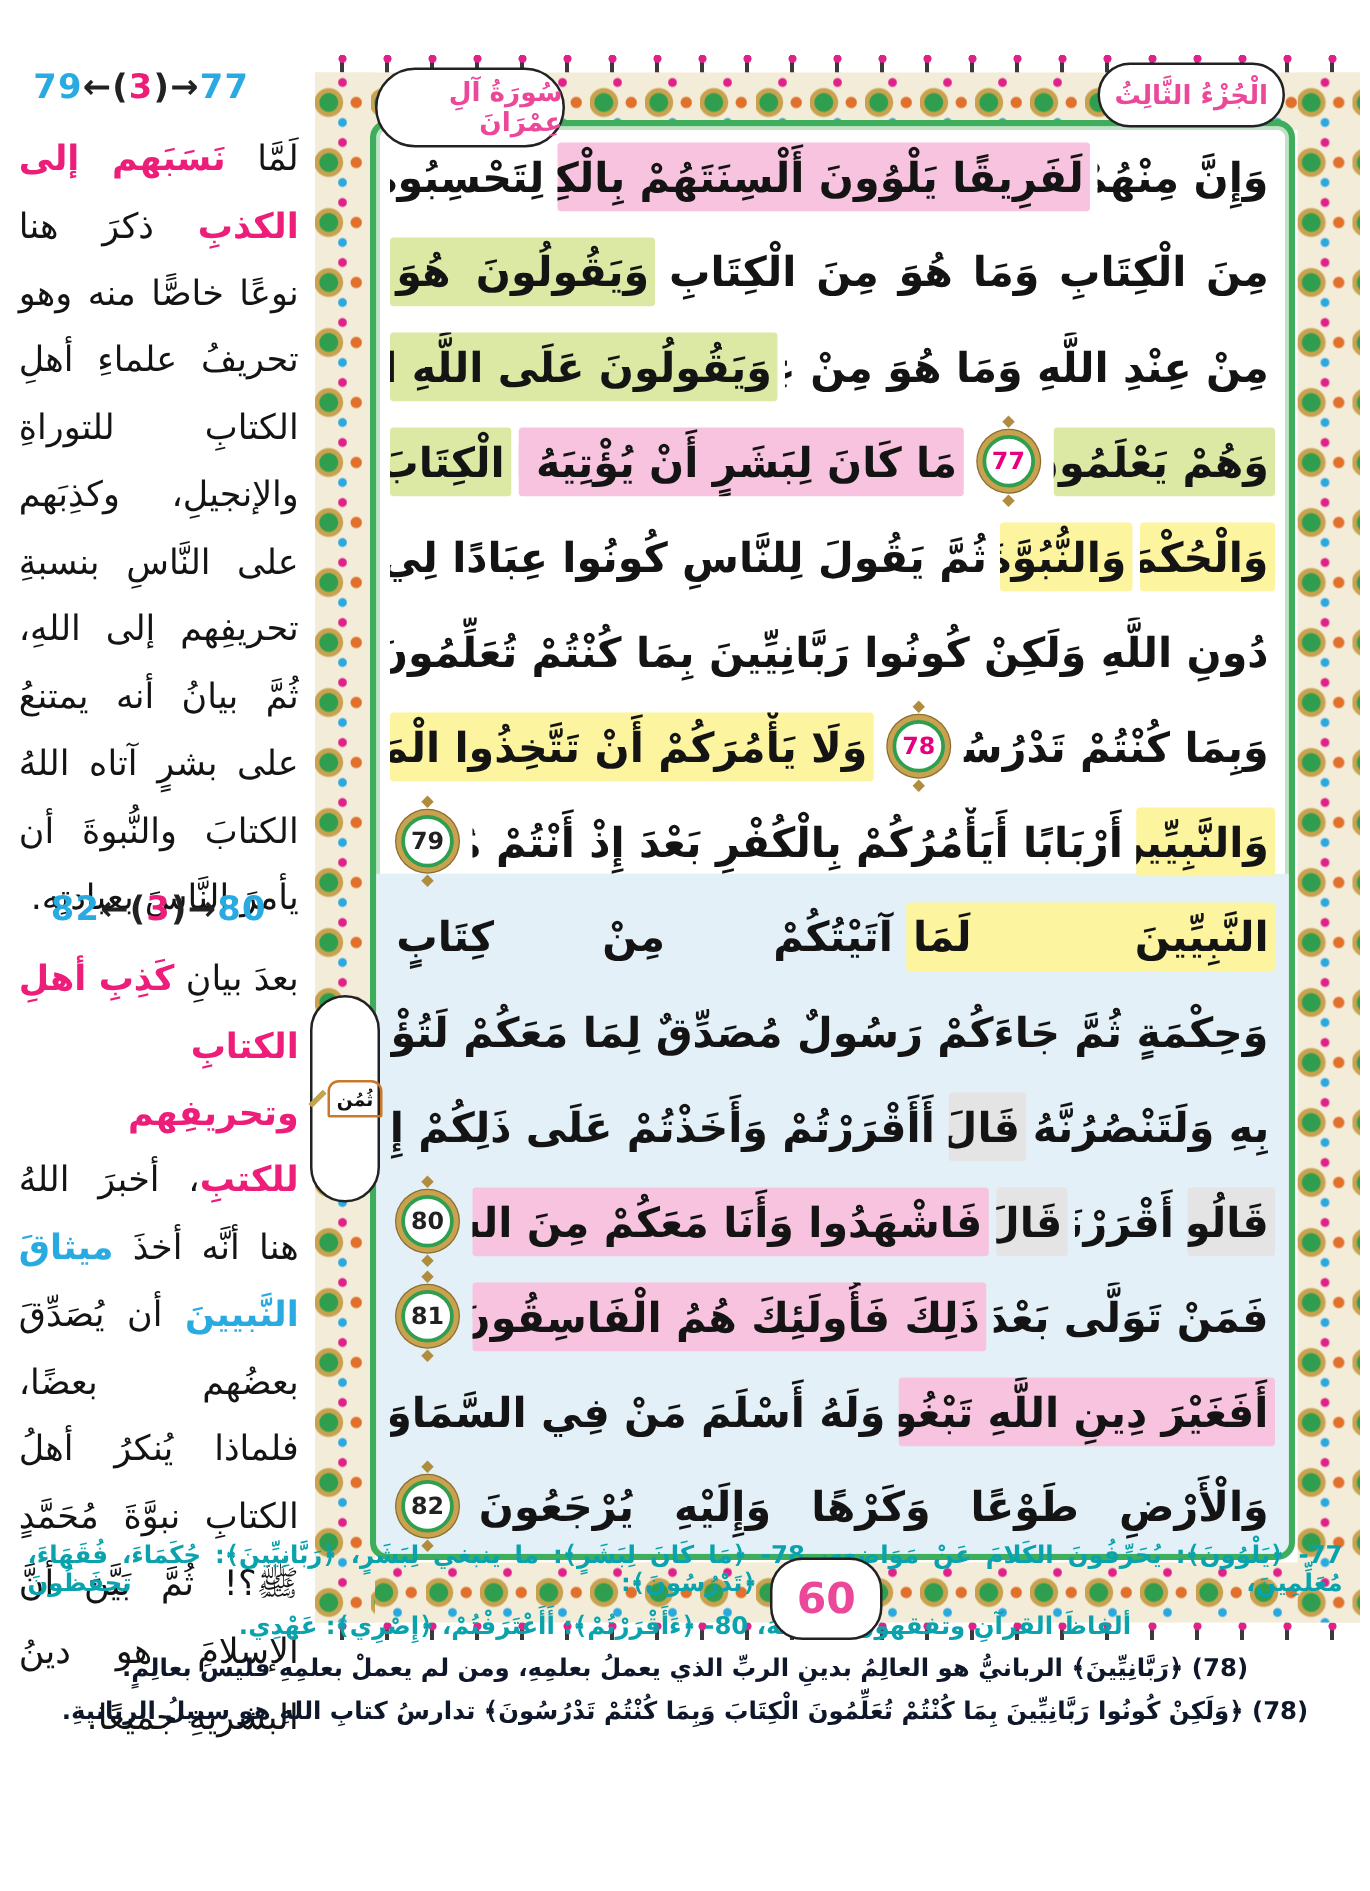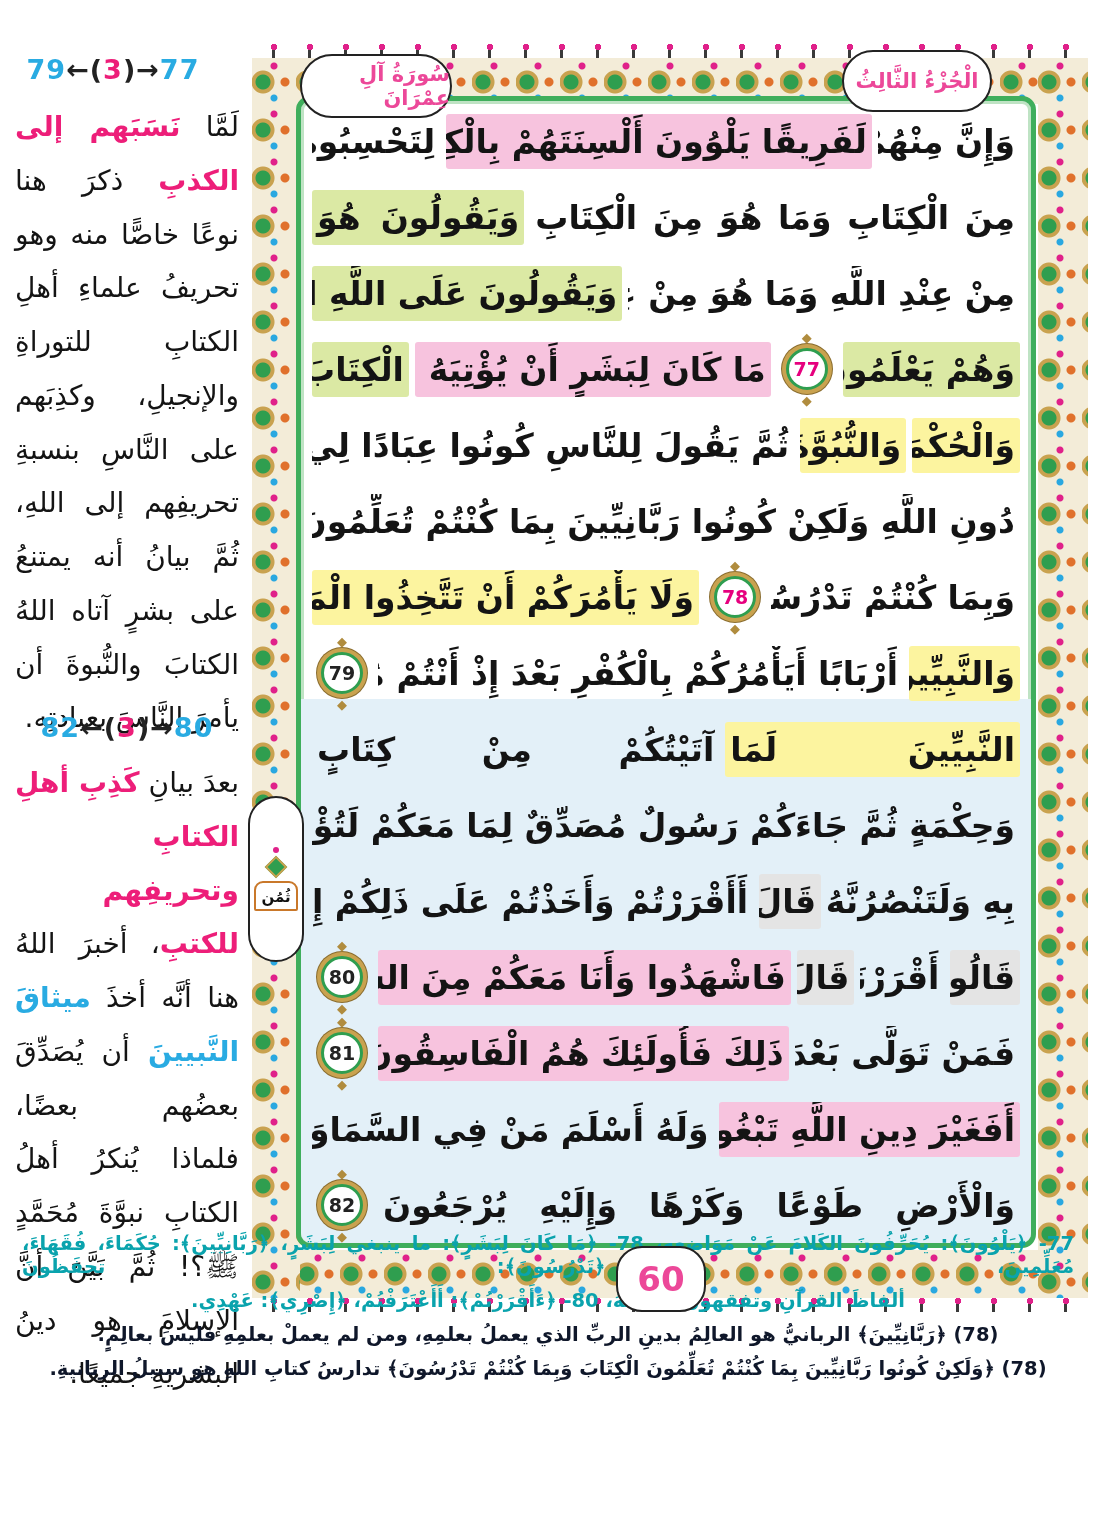--- a/index.html
+++ b/index.html
@@ -48,28 +48,28 @@
         font-size:19px;font-weight:bold;margin:0 12px;box-sizing:border-box;}
   .vmark::before,.vmark::after{content:"◆";position:absolute;left:50%;transform:translateX(-50%);
         color:#b08c3e;font-size:13px;line-height:1;}
   .vmark::before{top:-20px}.vmark::after{bottom:-20px}
 
   
   .cart{position:absolute;z-index:5;background:#fff;border:2.5px solid #222;border-radius:32px;
         display:flex;align-items:center;justify-content:center;font-weight:bold;color:#ec4899;
         box-sizing:border-box;direction:rtl;}
   .cart-surah{left:300px;top:54px;width:152px;height:64px;font-size:21px;}
-  .cart-juz{left:842px;top:50px;width:150px;height:62px;font-size:21px;}
+  .cart-juz{left:878px;top:50px;width:150px;height:52px;font-size:21px;}
   .cart-bottom{left:286px;top:1252px;width:164px;height:60px;font-size:21px;}
   .page-oval{left:616px;top:1246px;width:90px;height:66px;font-size:34px;direction:ltr;border-radius:26px;}
 
   
   .thumn{position:absolute;left:248px;top:796px;width:56px;height:166px;z-index:5;
         background:#fff;border:2.5px solid #222;border-radius:28px;box-sizing:border-box;
-        display:flex;flex-direction:column;align-items:center;justify-content:center;gap:6px;}
+        display:flex;flex-direction:row;align-items:center;justify-content:center;gap:6px;}
   .thumn-orn{width:12px;height:12px;background:#2f9e4f;border:2px solid #c9a24f;transform:rotate(45deg);}
   .thumn-dot{width:6px;height:6px;border-radius:50%;background:#e0218a;}
   .thumn-arch{border:2px solid #c9782a;border-radius:9px 9px 2px 2px;padding:5px 5px 3px 5px;
         font-size:15px;font-weight:bold;color:#111;}
 
   
   .crange{position:absolute;width:226px;text-align:center;font-weight:bold;font-size:27px;
         direction:ltr;z-index:4;color:#222;letter-spacing:1px;}
   .crange .num{color:#29abe2}.crange .mid{color:#ed1e79}
   .cpara{position:absolute;width:224px;direction:rtl;text-align:justify;z-index:4;

